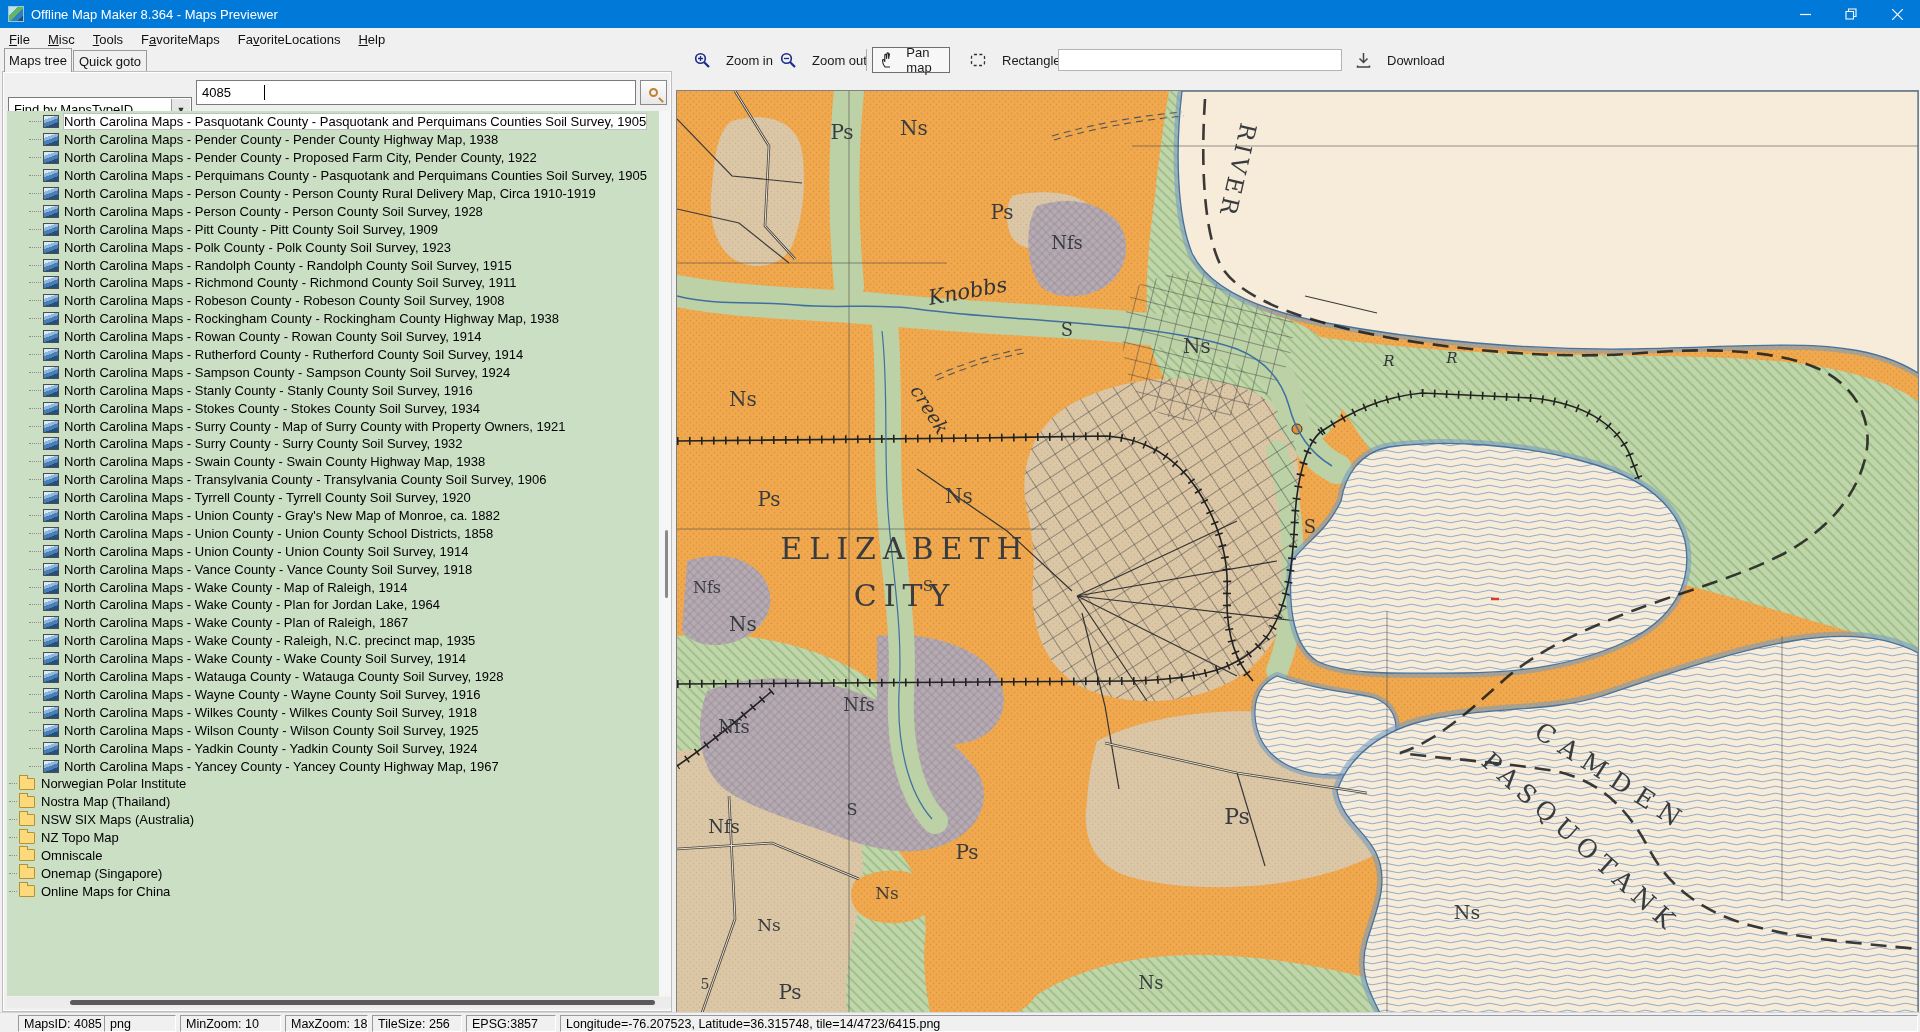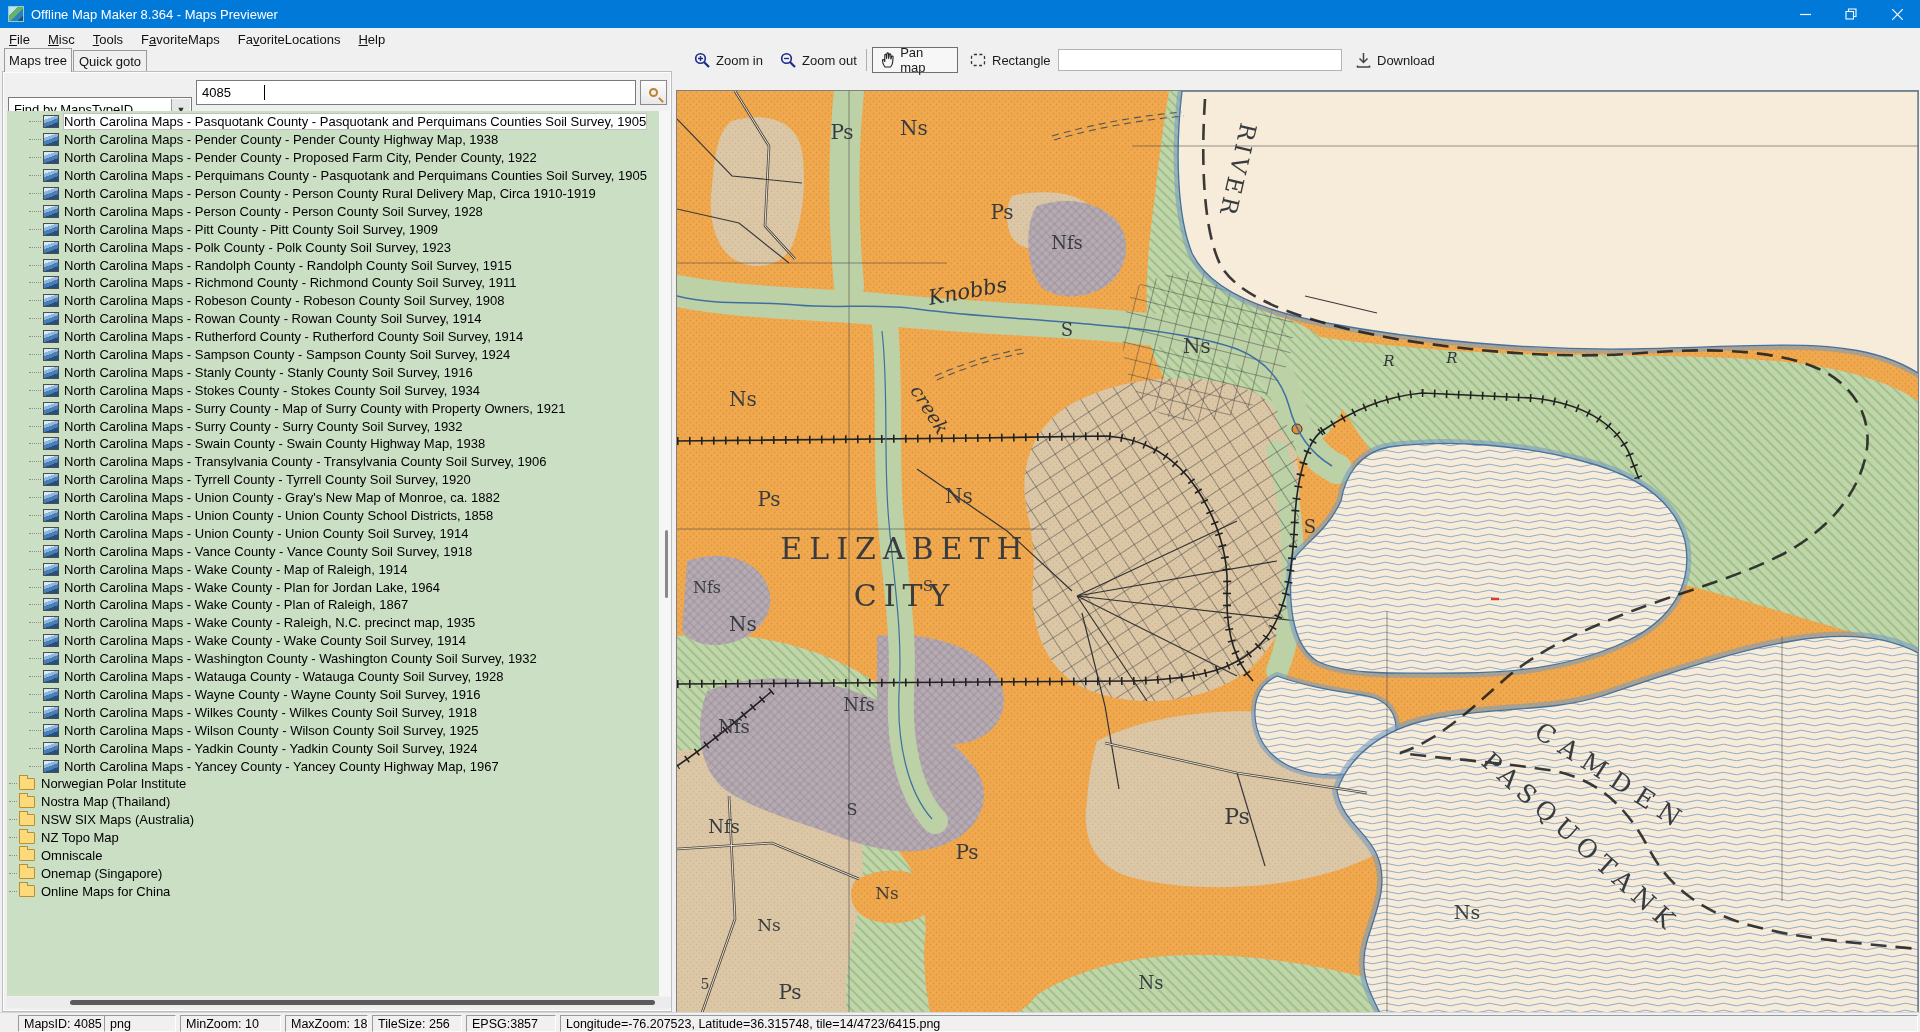--- a/index.html
+++ b/index.html
@@ -38,25 +38,25 @@
   .ticon-map { width:16px; height:13px; flex:none; margin-right:5px; border:1px solid #4d4d4d; background:linear-gradient(160deg,#d8ecf8 0 25%,#8fb7dd 25% 45%,#4a7fb5 45% 70%,#23507e 70%); }
   .ticon-folder { width:16px; height:12px; flex:none; margin-right:6px; background:#fcd97a; border:1px solid #b8912f; border-radius:1px; position:relative; }
   .ticon-folder::before { content:""; position:absolute; left:-1px; top:-4px; width:7px; height:3px; background:#fcd97a; border:1px solid #b8912f; border-bottom:none; }
   .trow.sel .tlabel { background:#fff; outline:1px solid #c0c0c0; }
   
   #vscroll-gutter { left:659px; top:111px; width:12px; height:885px; background:#f6f6f6; }
   #vscroll-thumb { left:665px; top:530px; width:3px; height:68px; background:#8a8a8a; border-radius:2px; }
   #hscroll { left:7px; top:997px; width:664px; height:11px; background:#ececec; }
   #hscroll-thumb { left:70px; top:1000px; width:585px; height:5px; background:#5a5a5a; border-radius:3px; }
   
-  .tbtn { top:47px; height:26px; display:flex; align-items:center; gap:6px; font-size:13px; color:#1a1a1a; padding:0 8px; }
+  .tbtn { top:47px; height:26px; display:flex; align-items:center; gap:16px; font-size:13px; color:#1a1a1a; padding:0 8px; }
   .tbtn svg { display:block; }
   #btn-zoom-in { left:686px; } #btn-zoom-out { left:772px; }
   #tb-sep { left:866px; top:49px; width:1px; height:22px; background:#b0b0b0; }
-  #btn-pan { left:872px; width:86px; background:#f7f7f7; border:1px solid #707070; }
+  #btn-pan { left:872px; width:78px; background:#f7f7f7; border:1px solid #707070; }
   #btn-rect { left:962px; }
   #tb-field { left:1058px; top:49px; width:284px; height:22px; background:#fff; border:1px solid #b5b5b5; }
   #btn-download { left:1348px; }
   
   #mappanel { left:676px; top:74px; width:1243px; height:938px; border:1px solid #808080; background:#f0a94f; overflow:hidden;margin-top:16px; }
   #mapsvg { width:100%; height:100%; display:block; }
   .mlbl { font-family:"DejaVu Serif","Liberation Serif",serif; fill:#383c40; }
   .mlbl.it { font-style:italic; fill:#2e3338; }
   
   #statusbar { left:0; top:1012px; width:1920px; height:20px; background:#f0f0f0; border-top:1px solid #d5d5d5; font-size:12.5px; color:#000; }
@@ -164,20 +164,25 @@
         <span class="tlabel">North Carolina Maps - Richmond County - Richmond County Soil Survey, 1911</span>
       </div>
       <div class="trow">
         <span class="tjoin"></span>
         <span class="ticon-map"></span>
         <span class="tlabel">North Carolina Maps - Robeson County - Robeson County Soil Survey, 1908</span>
       </div>
       <div class="trow">
         <span class="tjoin"></span>
         <span class="ticon-map"></span>
+        <span class="tlabel">North Carolina Maps - Rockingham County - Rockingham County Highway Map, 1938</span>
+      </div>
+      <div class="trow">
+        <span class="tjoin"></span>
+        <span class="ticon-map"></span>
         <span class="tlabel">North Carolina Maps - Rowan County - Rowan County Soil Survey, 1914</span>
       </div>
       <div class="trow">
         <span class="tjoin"></span>
         <span class="ticon-map"></span>
         <span class="tlabel">North Carolina Maps - Rutherford County - Rutherford County Soil Survey, 1914</span>
       </div>
       <div class="trow">
         <span class="tjoin"></span>
         <span class="ticon-map"></span>
@@ -255,25 +260,20 @@
       </div>
       <div class="trow">
         <span class="tjoin"></span>
         <span class="ticon-map"></span>
         <span class="tlabel">North Carolina Maps - Wake County - Raleigh, N.C. precinct map, 1935</span>
       </div>
       <div class="trow">
         <span class="tjoin"></span>
         <span class="ticon-map"></span>
         <span class="tlabel">North Carolina Maps - Wake County - Wake County Soil Survey, 1914</span>
-      </div>
-      <div class="trow">
-        <span class="tjoin"></span>
-        <span class="ticon-map"></span>
-        <span class="tlabel">North Carolina Maps - Washington County - Washington County Soil Survey, 1932</span>
       </div>
       <div class="trow">
         <span class="tjoin"></span>
         <span class="ticon-map"></span>
         <span class="tlabel">North Carolina Maps - Watauga County - Watauga County Soil Survey, 1928</span>
       </div>
       <div class="trow">
         <span class="tjoin"></span>
         <span class="ticon-map"></span>
         <span class="tlabel">North Carolina Maps - Wayne County - Wayne County Soil Survey, 1916</span>

